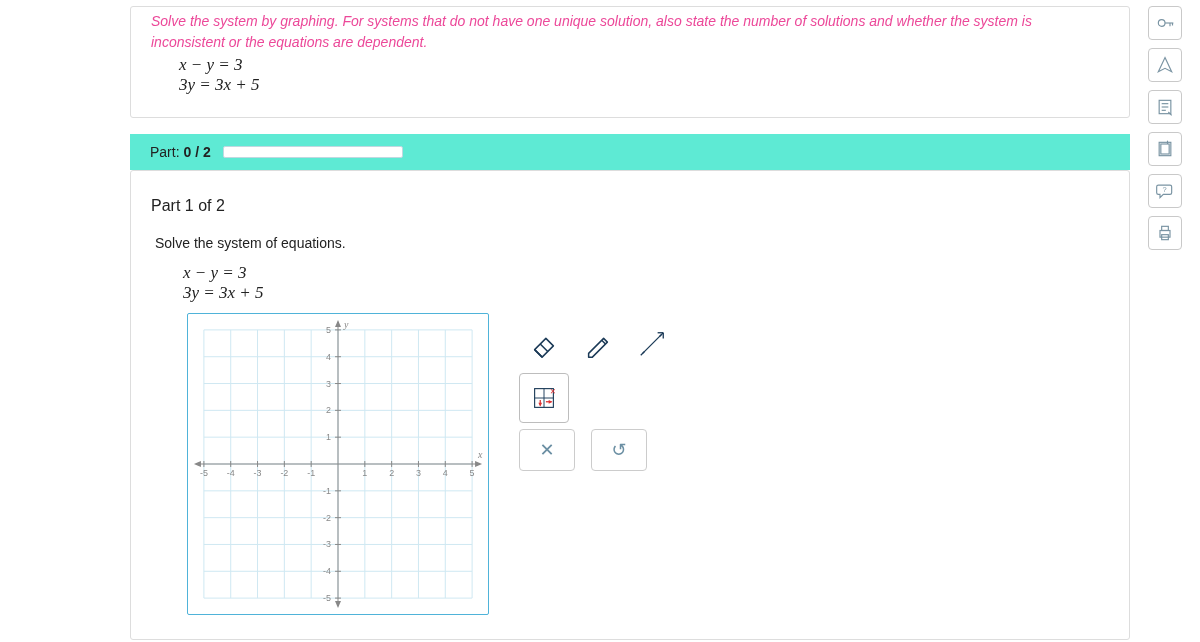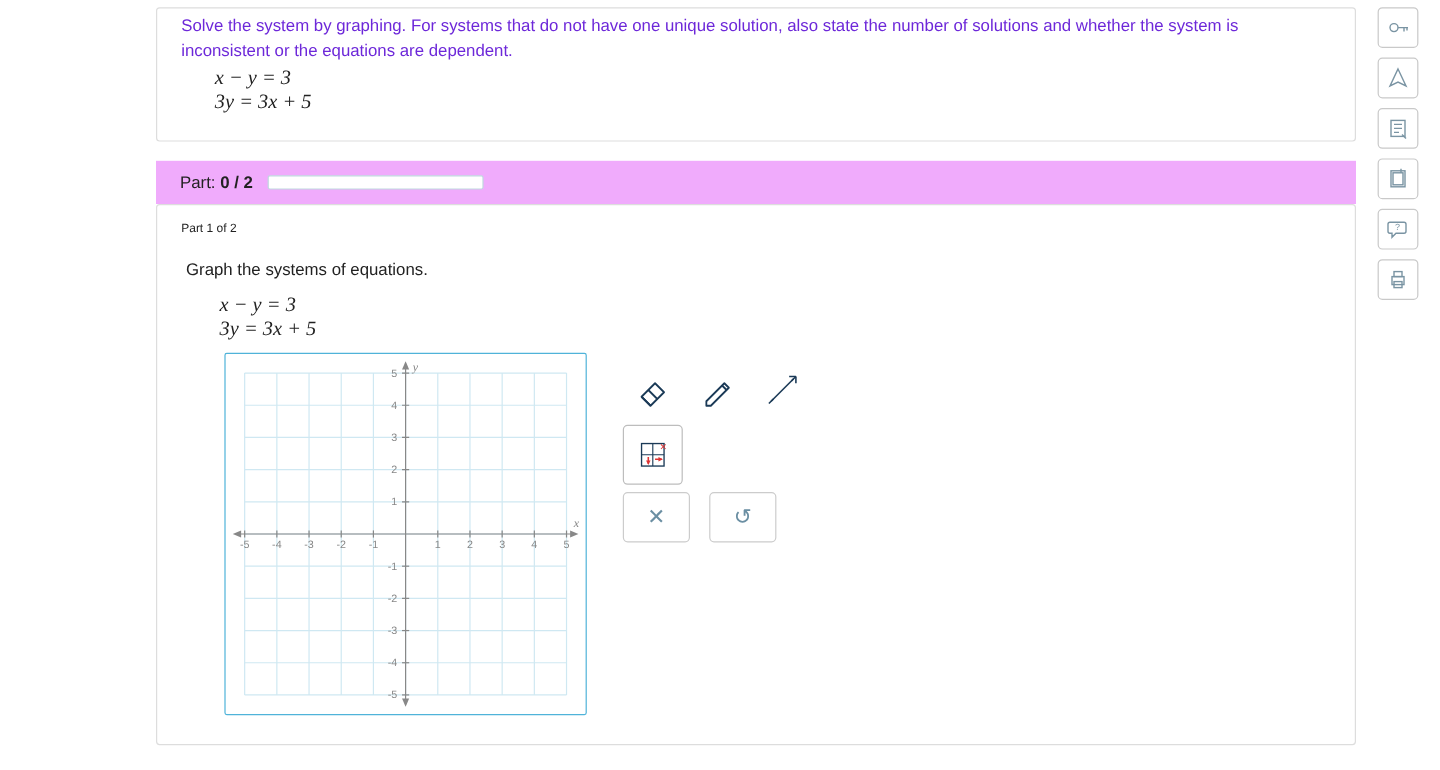--- a/index.html
+++ b/index.html
@@ -21,36 +21,36 @@
       margin-left: 120px;
     }
     .question-card, .part1-card {
       border: 1px solid #ddd;
       border-radius: 3px;
       margin-bottom: 16px;
       background: #fff;
     }
     .question-card { padding: 0 0 12px; }
     .q-inner { padding: 4px 20px 0; }
-    .instructions { line-height: 1.5; color: #6d28d9; }
+    .instructions { line-height: 1.5; color: #ec4899; font-style: italic; }
     .equations { margin: 2px 0 10px 28px; font-family: 'Times New Roman', serif; font-size: 17px; font-style: italic; }
 
     .part-bar {
-      background: #f0abfc;
+      background: #5eead4;
       padding: 10px 20px;
       font-size: 14px;
       color: #222;
       display: flex;
       align-items: center;
       gap: 12px;
     }
     .progress { flex: 0 0 180px; height: 12px; background: #fff; border:1px solid #c0d8e0; border-radius: 2px; display:inline-block; }
 
     .part1-card { padding: 14px 20px 24px; }
-    .section-header { margin-bottom: 20px; font-size: 10px; }
+    .section-header { margin-bottom: 20px; font-size: 16px; margin-top: 12px; }
     .section-body { padding-left: 4px; }
     .sub-instructions { margin-bottom: 12px; }
 
     .graph-area { display:flex; align-items:flex-start; gap: 30px; margin-top: 4px; margin-left: 32px;}
     .chart-svg { border: 1px solid #4fb3d9; border-radius: 2px; }
     .tools {
       display: grid;
       grid-template-columns: repeat(3, 50px);
       grid-auto-rows: 50px;
       gap: 4px;
@@ -118,21 +118,21 @@
     <div class="part-bar">
       <span>
         <span>Part: </span><b>0 / 2</b>
       </span>
       <span class="progress"></span>
     </div>
 
     <div class="part1-card">
       <div class="section-header">Part 1 of 2</div>
       <div class="section-body">
-        <p class="sub-instructions">Graph the systems of equations.</p>
+        <p class="sub-instructions">Solve the system of equations.</p>
         <div class="equations" style="margin-left:28px;">
           <div>x − y = 3</div>
           <div>3y = 3x + 5</div>
         </div>
 
         <div class="graph-area">
           <svg class="chart-svg" width="302" height="302" viewBox="0 0 302 302">
             <g id="chart-root">
                 <line x1="16" y1="286" x2="16" y2="16" class="grid-line"></line>
                 <line x1="43" y1="286" x2="43" y2="16" class="grid-line"></line>

